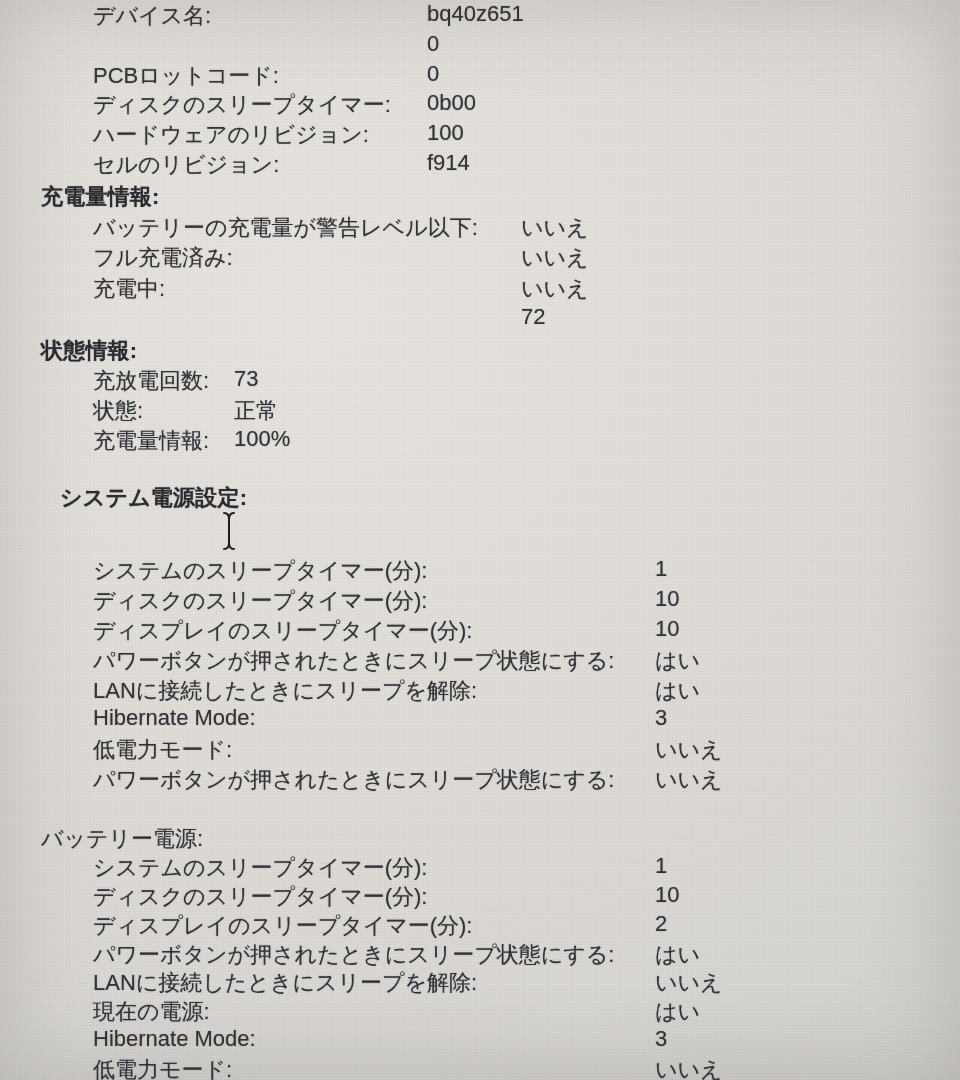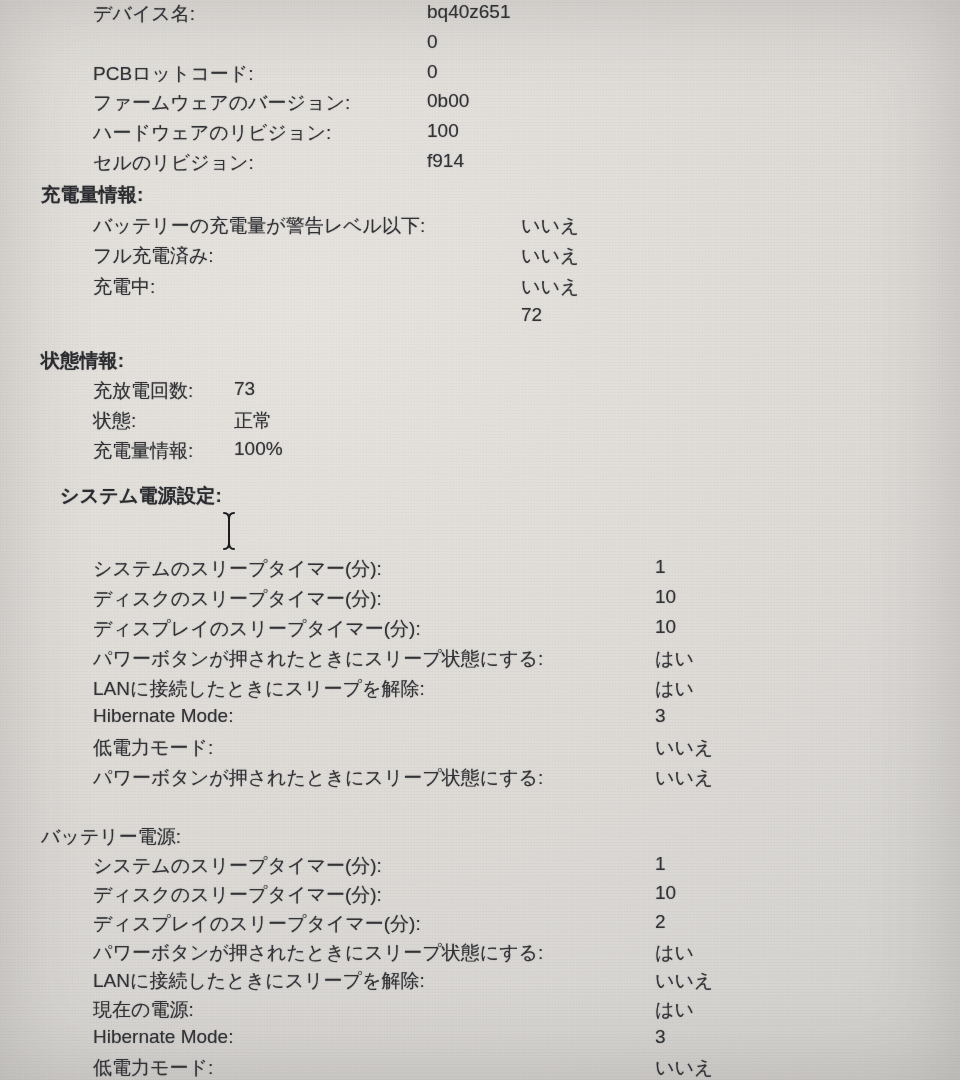--- a/index.html
+++ b/index.html
@@ -2,21 +2,21 @@
 <html lang="ja"><head>
 <meta charset="utf-8">
 <style>
   html,body{margin:0;padding:0;background:#b9b7b4;}
   .screen{
     position:relative;
     width:960px;height:1080px;
     overflow:hidden;
     cursor:default;
     font-family:"Liberation Sans","DejaVu Sans",sans-serif;
-    font-size:19px;
+    font-size:22px;
     color:#323337;
     background:
       repeating-linear-gradient(0deg, rgba(0,0,0,0.018) 0 1px, rgba(255,255,255,0.015) 1px 3px),
       repeating-linear-gradient(90deg, rgba(0,0,0,0.012) 0 1px, rgba(255,255,255,0.0) 1px 3px),
       radial-gradient(145% 115% at 32% 28%, #e7e4df 0%, #dedbd7 40%, #d3d1ce 74%, #c5c3c1 100%);
     box-shadow:inset 0 0 90px rgba(80,78,76,0.22);
   }
   .section{position:absolute;left:0;width:100%;}
   .row{position:relative;height:var(--pitch,30px);white-space:nowrap;}
   .row .label{
@@ -27,21 +27,21 @@
     position:absolute;left:var(--tab,427px);top:0;
     text-shadow:0 0 1.2px rgba(45,45,52,0.45);
   }
   .lvl0{--indent:30px;}
   .lvl1{--indent:41px;}
   .lvl2{--indent:93px;}
   .bold .label{font-weight:700;color:#2b2c30;letter-spacing:0.2px;}
 
   .sec-model   {top:1px;  --pitch:29.8px; --tab:427px;}
   .sec-charge  {top:182px;text-align:center;--pitch:30.6px; --tab:521px;}
-  .sec-health  {top:348px;--pitch:30px;   --tab:234px;}
+  .sec-health  {top:336px;--pitch:30px;   --tab:234px;}
   .sec-syspower{top:483px;margin-left:30px;--pitch:30px;}
   .sec-ac      {top:556px;--pitch:29.9px; --tab:655px;}
   .sec-battery {top:824px;--pitch:28.9px; --tab:655px;}
 
   .ibeam{position:absolute;left:221px;top:511px;width:16px;height:40px;}
 </style>
 </head>
 <body>
 
 <div class="screen">
@@ -52,21 +52,21 @@
           <span class="value">bq40z651</span>
         </div>
         <div class="row lvl2">
           <span class="value">0</span>
         </div>
         <div class="row lvl2">
           <span class="label">PCBロットコード:</span>
           <span class="value">0</span>
         </div>
         <div class="row lvl2">
-          <span class="label">ファームウェアのバージョン:</span>
+          <span class="label">ディスクのスリープタイマー:</span>
           <span class="value">0b00</span>
         </div>
         <div class="row lvl2">
           <span class="label">ハードウェアのリビジョン:</span>
           <span class="value">100</span>
         </div>
         <div class="row lvl2">
           <span class="label">セルのリビジョン:</span>
           <span class="value">f914</span>
         </div>

